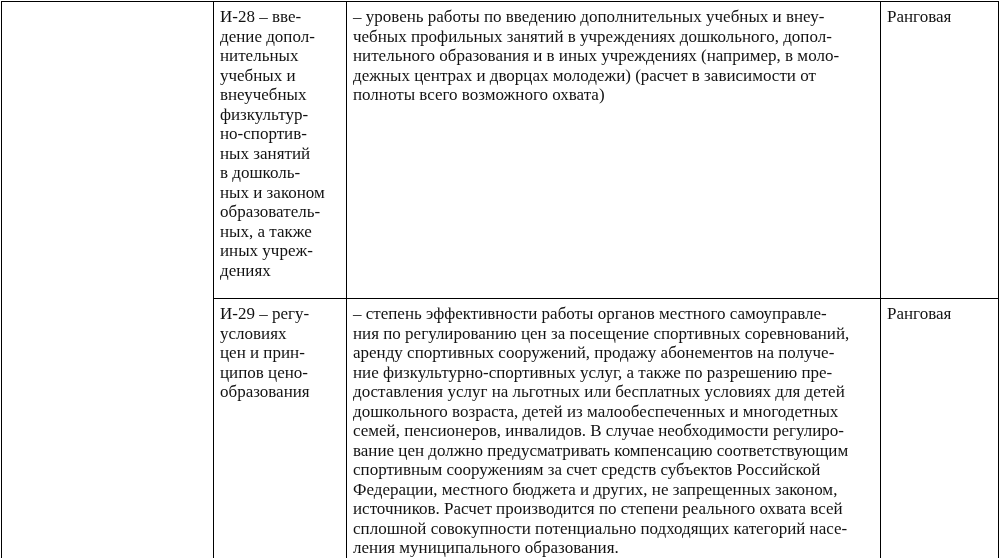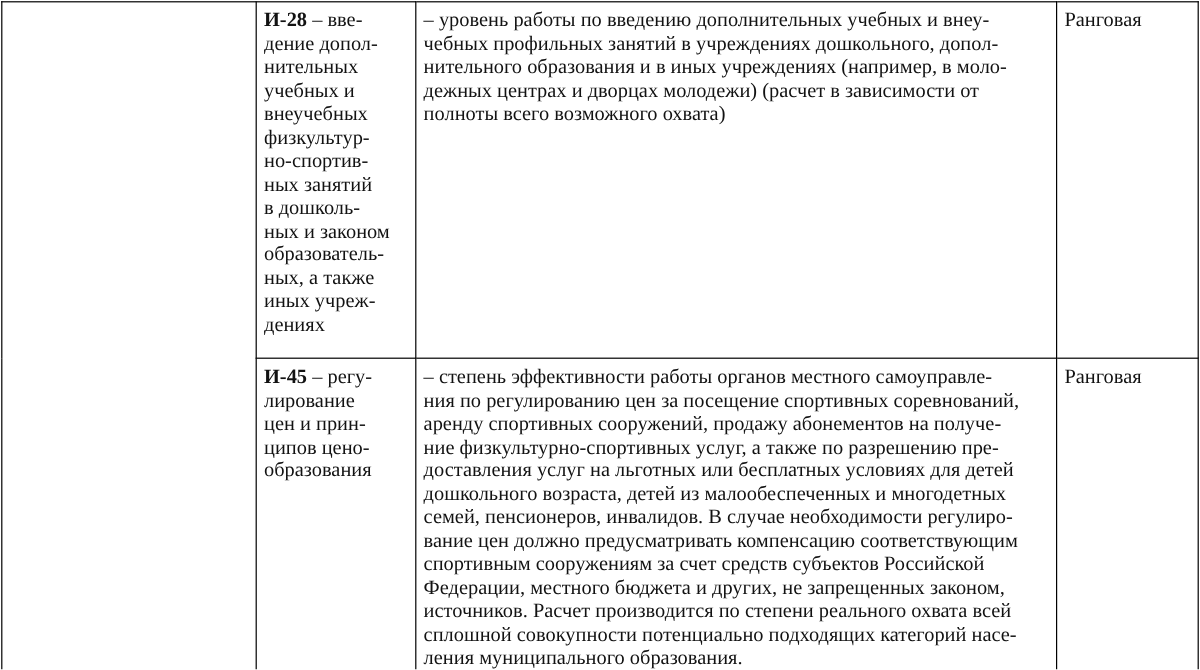--- a/index.html
+++ b/index.html
@@ -28,21 +28,21 @@
     vertical-align: top;
     padding: 5px 6px 4px 6px;
     overflow: hidden;
     font-size: 17px;
     line-height: 19.5px;
   }
   .pre {
     white-space: pre;
   }
   .code {
-    font-weight: bold;
+    font-weight: normal;
     margin-top: 12px;
   }
   td.empty-cell {
     background: #ffffff;
   }
   tr.row-i28 td {
     height: 287px;
   }
 </style>
 </head>
@@ -74,22 +74,22 @@
 иных учреж-
 дениях</span></td>
         <td><span class="pre">– уровень работы по введению дополнительных учебных и внеу-
 чебных профильных занятий в учреждениях дошкольного, допол-
 нительного образования и в иных учреждениях (например, в моло-
 дежных центрах и дворцах молодежи) (расчет в зависимости от
 полноты всего возможного охвата)</span></td>
         <td>Ранговая</td>
       </tr>
       <tr class="row-i29">
-        <td><b class="code pre">И-45</b><span class="pre"> – регу-
-лирование
+        <td><b class="code pre">И-29</b><span class="pre"> – регу-
+условиях
 цен и прин-
 ципов цено-
 образования</span></td>
         <td><span class="pre">– степень эффективности работы органов местного самоуправле-
 ния по регулированию цен за посещение спортивных соревнований,
 аренду спортивных сооружений, продажу абонементов на получе-
 ние физкультурно-спортивных услуг, а также по разрешению пре-
 доставления услуг на льготных или бесплатных условиях для детей
 дошкольного возраста, детей из малообеспеченных и многодетных
 семей, пенсионеров, инвалидов. В случае необходимости регулиро-

